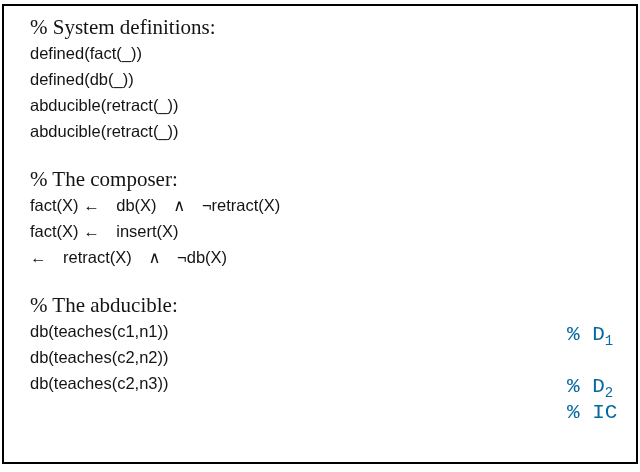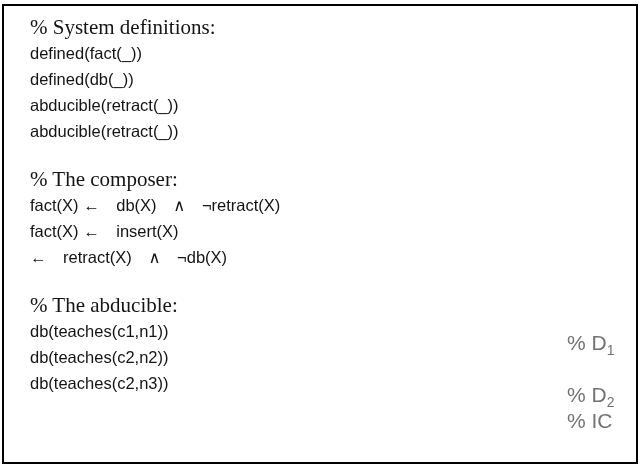--- a/index.html
+++ b/index.html
@@ -47,24 +47,24 @@
   }
   .msym {
     margin: 0 12px;
   }
   .msym:first-child {
     margin-left: 0;
   }
   .margin-label {
     position: absolute;
     left: 537px;
-    top: 12px;
-    font-family: Liberation Sans, sans-serif;
+    top: 4px;
+    font-family: Liberation Mono, monospace;
     font-size: 21px;
-    color: #737373;
+    color: #0369a1;
   }
   .margin-label sub {
     font-size: 14px;
     line-height: 0;
   }
 </style>
 </head>
 <body>
 
 <div class="figure-box">

